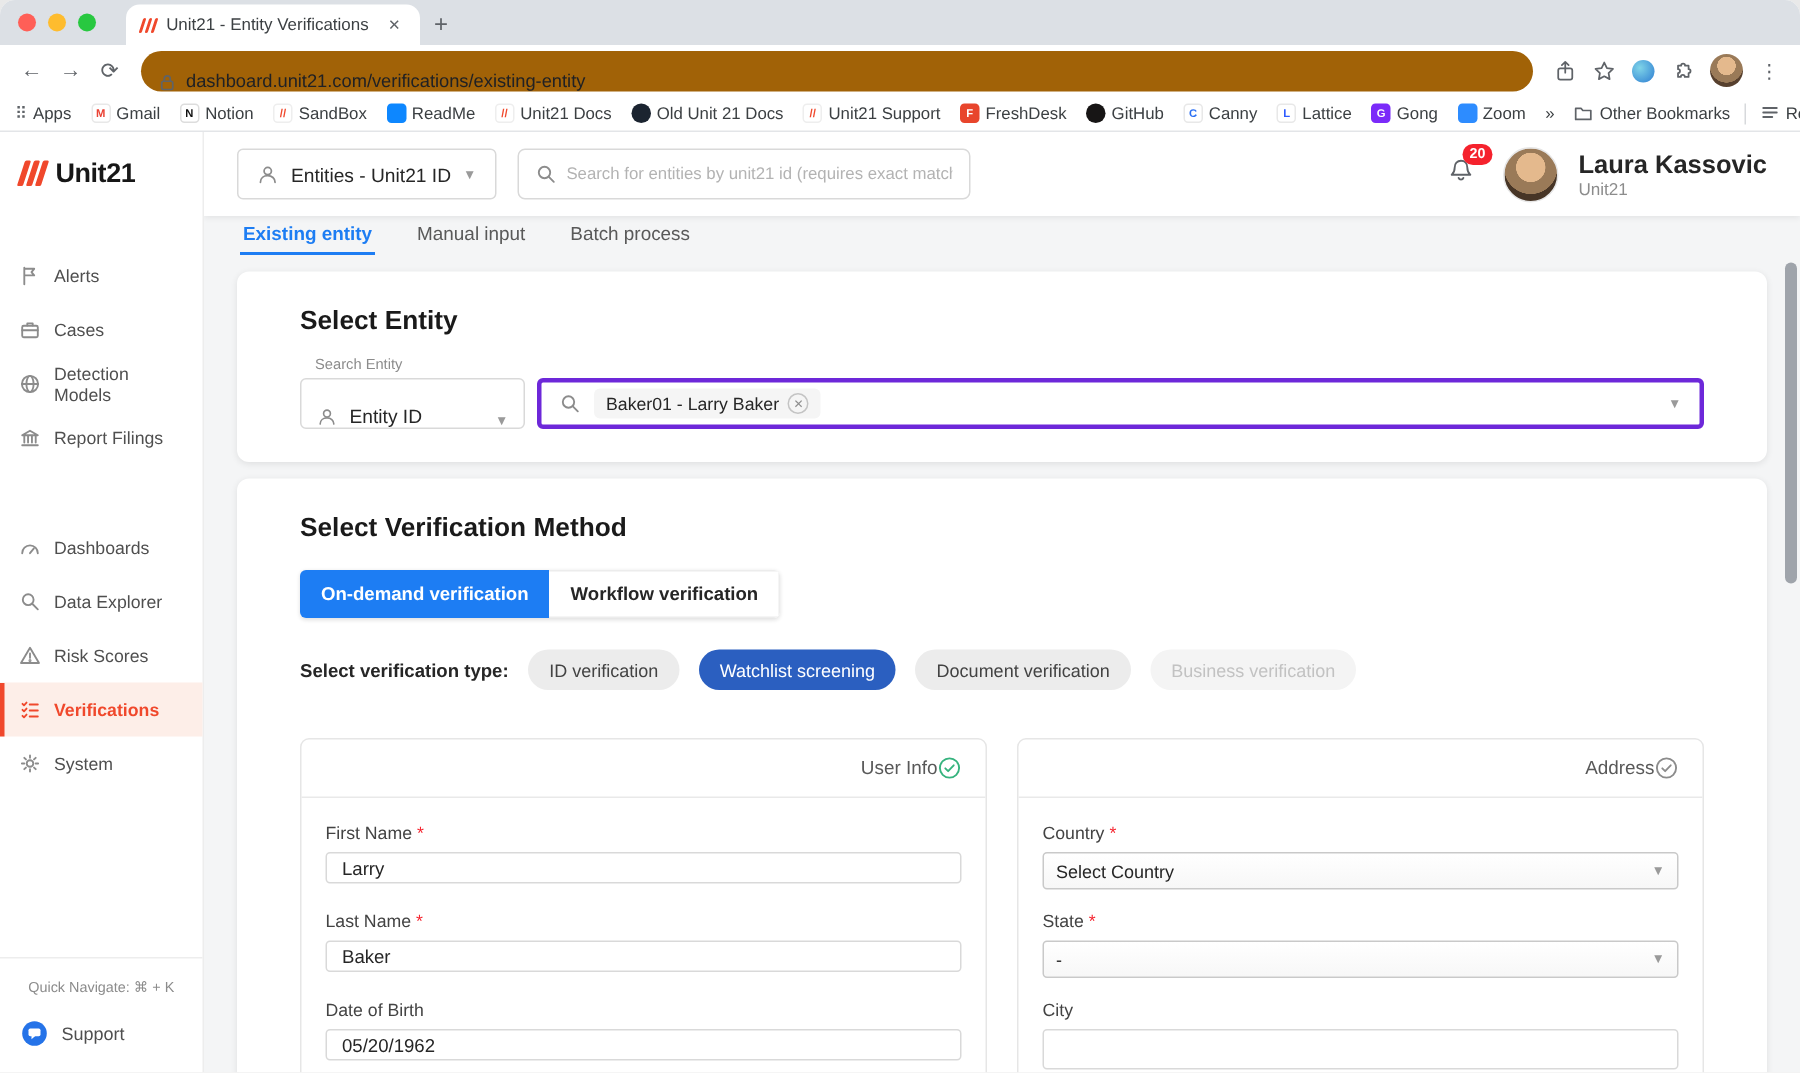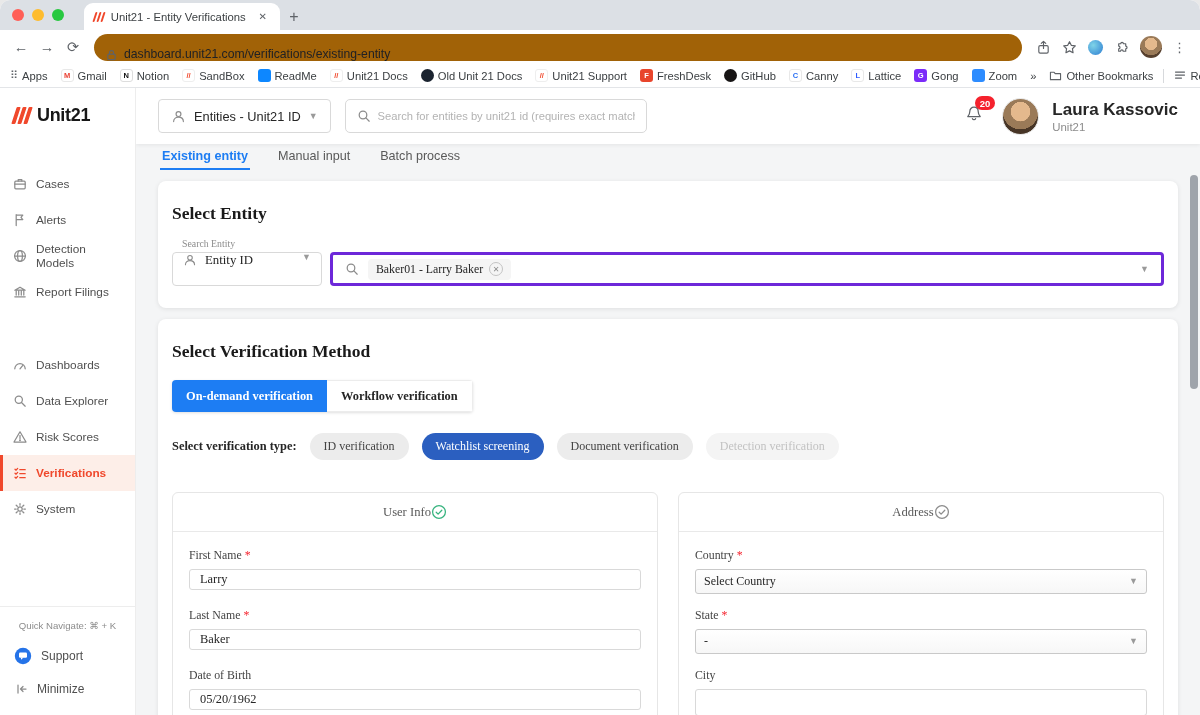--- a/index.html
+++ b/index.html
@@ -100,28 +100,28 @@
      border:1px solid #e6e6e6; }
   .user-name { font-size:17px; font-weight:700; color:#262626; }
   .user-org { font-size:11.4px; color:#8c8c8c; margin-top:1px; }
 
   .content { flex:1; overflow:hidden; padding:0 22px; position:relative; }
   .page-tabs { display:flex; gap:26px; padding:0 2px; }
   .ptab { font-size:12.6px; color:#595959; padding:5px 2px 7px; }
   .ptab.active { color:#1d7df3; font-weight:600; box-shadow:inset 0 -2px 0 #1d7df3; }
 
   .card { background:#fff; border-radius:8px; box-shadow:0 1px 5px rgba(0,0,0,.09);
-          margin-top:11px; padding:22px 14px;font-family:Liberation Serif, serif; }
+          margin-top:11px; padding:22px 42px; }
   .card h2 { font-size:17.5px; font-weight:700; color:#1a1a1a; }
 
   .entity-form { margin-top:14px; }
   .float-label { font-size:9.8px; color:#8c8c8c; margin:0 0 3px 10px; }
   .entity-row { display:flex; gap:8px; }
   .entity-select { width:150px; height:34px; border:1px solid #d9d9d9; border-radius:4px;
-                   display:flex; align-items:flex-start; gap:8px; padding:0 10px; font-size:12.8px;
+                   display:flex; align-items:flex-end; gap:8px; padding:0 10px; font-size:12.8px;
                    color:#262626; background:#fff; }
   .entity-select .caret { margin-left:auto; }
   .entity-search { flex:1; height:34px; border:3px solid #6d28d9; border-radius:4px;
                    display:flex; align-items:center; gap:9px; padding:0 12px; background:#fff; }
   .chip { background:#f5f5f5; border-radius:4px; display:flex; align-items:center; gap:6px;
           padding:3px 8px; font-size:11.8px; color:#262626; }
   .chip-x { width:14px; height:14px; border-radius:50%; border:1px solid #c4c4c4; color:#8c8c8c;
             font-size:8px; display:flex; align-items:center; justify-content:center; }
   .entity-search .caret { margin-left:auto; }
 
@@ -133,21 +133,21 @@
 
   .type-row { display:flex; align-items:center; gap:13px; margin-top:21px; }
   .type-label { font-size:12.4px; font-weight:700; color:#262626; }
   .pill { height:27px; display:flex; align-items:center; padding:0 14px; border-radius:14px;
           font-size:12px; background:#ececec; color:#434343; }
   .pill.active { background:#2b5fc0; color:#fff; }
   .pill.disabled { background:#f4f4f4; color:#c2c2c2; }
 
   .panels { display:flex; gap:20px; margin-top:32px; }
   .panel { flex:1; border:1px solid #e6e6e6; border-radius:6px; background:#fff; }
-  .panel-head { display:flex; align-items:center; justify-content:center;
+  .panel-head { display:flex; align-items:center; justify-content:flex-end;
                 padding:11px 16px; border-bottom:1px solid #e9e9e9; font-size:12.6px; color:#595959; }
   .panel-body { padding:16px; }
   .field { margin-bottom:18px; }
   .field.tight { margin-bottom:14px; }
   .field label { display:block; font-size:11.8px; color:#434343; margin-bottom:6px; }
   .req { color:#f5222d; }
   .tinput { width:100%; height:21px; border:1px solid #d9d9d9; border-radius:3px; padding:0 10px;
             font-size:12.4px; color:#262626; font-family:inherit; outline:none; background:#fff; }
   .tinput.short { height:27px; }
   .date-wrap { position:relative; }
@@ -305,33 +305,33 @@
             <i></i>
             <i></i>
             <i></i>
           </span>
         <span class="logo-text">Unit21</span>
       </div>
       <nav class="nav">
         <div class="nav-item">
           <span class="ic">
               <svg width="14" height="14" viewBox="0 0 14 14">
+                <path d="M3.2 1.5v11M3.2 2.2h6.6L8 4.4l1.8 2.2H3.2"></path>
+              </svg>
+            </span>
+          <span>Alerts</span>
+        </div>
+        <div class="nav-item">
+          <span class="ic">
+              <svg width="14" height="14" viewBox="0 0 14 14">
                 <rect x="1.8" y="4.2" width="10.4" height="7.6" rx="1"></rect>
                 <path d="M5.2 4V2.6h3.6V4M1.8 7.2h10.4"></path>
               </svg>
             </span>
           <span>Cases</span>
-        </div>
-        <div class="nav-item">
-          <span class="ic">
-              <svg width="14" height="14" viewBox="0 0 14 14">
-                <path d="M3.2 1.5v11M3.2 2.2h6.6L8 4.4l1.8 2.2H3.2"></path>
-              </svg>
-            </span>
-          <span>Alerts</span>
         </div>
         <div class="nav-item">
           <span class="ic">
               <svg width="14" height="14" viewBox="0 0 14 14">
                 <circle cx="7" cy="7" r="5.4"></circle>
                 <ellipse cx="7" cy="7" rx="2.4" ry="5.4"></ellipse>
                 <path d="M1.6 7h10.8"></path>
               </svg>
             </span>
           <span>Detection Models</span>
@@ -397,28 +397,20 @@
         <div class="quick-nav">Quick Navigate: ⌘ + K</div>
         <div class="side-util">
           <span class="ic">
             <svg width="18" height="18" viewBox="0 0 18 18">
                 <circle cx="9" cy="9" r="8.2" fill="#2573e8" stroke="none"></circle>
                 <rect x="5" y="5.6" width="8" height="5.2" rx="1.2" fill="#fff" stroke="none"></rect>
                 <path d="M7 10.6v2.2l2.5-2.2z" fill="#fff" stroke="none"></path>
               </svg>
           </span>
           <span>Support</span>
-        </div>
-        <div class="side-util">
-          <span class="ic">
-              <svg width="14" height="14" viewBox="0 0 14 14">
-                <path d="M4 3v8M12 7H6.5M9 4.5L6.5 7 9 9.5"></path>
-              </svg>
-            </span>
-          <span>Minimize</span>
         </div>
       </div>
     </aside>
 
     <div class="main">
       <header class="app-header">
         <div class="entity-dd">
           <span class="ic">
               <svg width="15" height="15" viewBox="0 0 16 16">
                 <circle cx="8" cy="5.4" r="2.6"></circle>
@@ -500,21 +492,21 @@
           <div class="seg">
             <div class="seg-btn active">On-demand verification</div>
             <div class="seg-btn inactive">Workflow verification</div>
           </div>
 
           <div class="type-row">
             <span class="type-label">Select verification type:</span>
             <span class="pill">ID verification</span>
             <span class="pill active">Watchlist screening</span>
             <span class="pill">Document verification</span>
-            <span class="pill disabled">Detection verification</span>
+            <span class="pill disabled">Business verification</span>
           </div>
 
           <div class="panels">
 
             <div class="panel">
               <div class="panel-head">
                 <span>User Info</span>
                 <span class="ic ic-green">
                   <svg width="16" height="16" viewBox="0 0 16 16">
                       <circle cx="8" cy="8" r="6.4"></circle>

